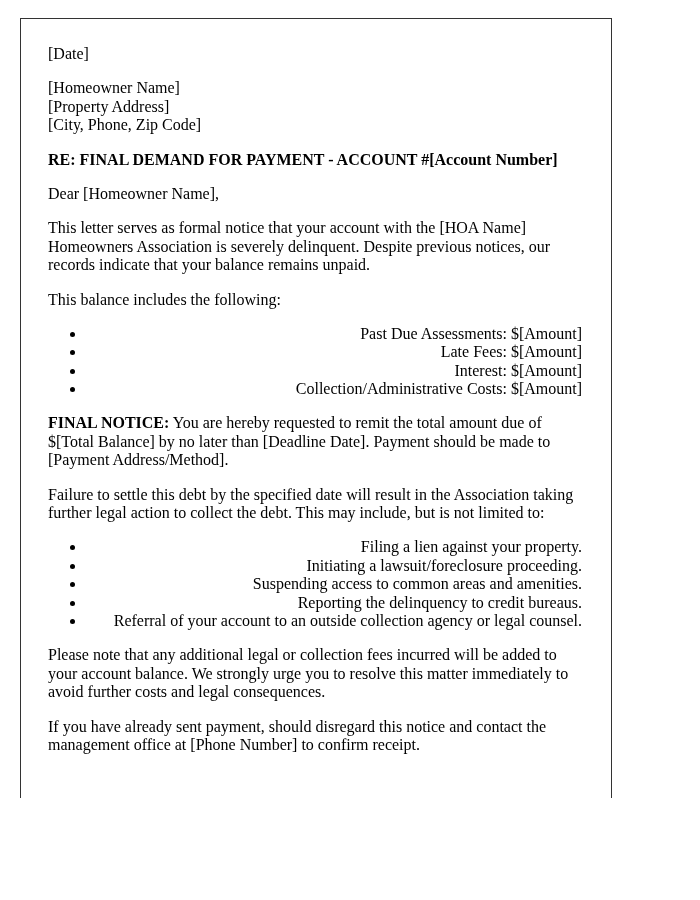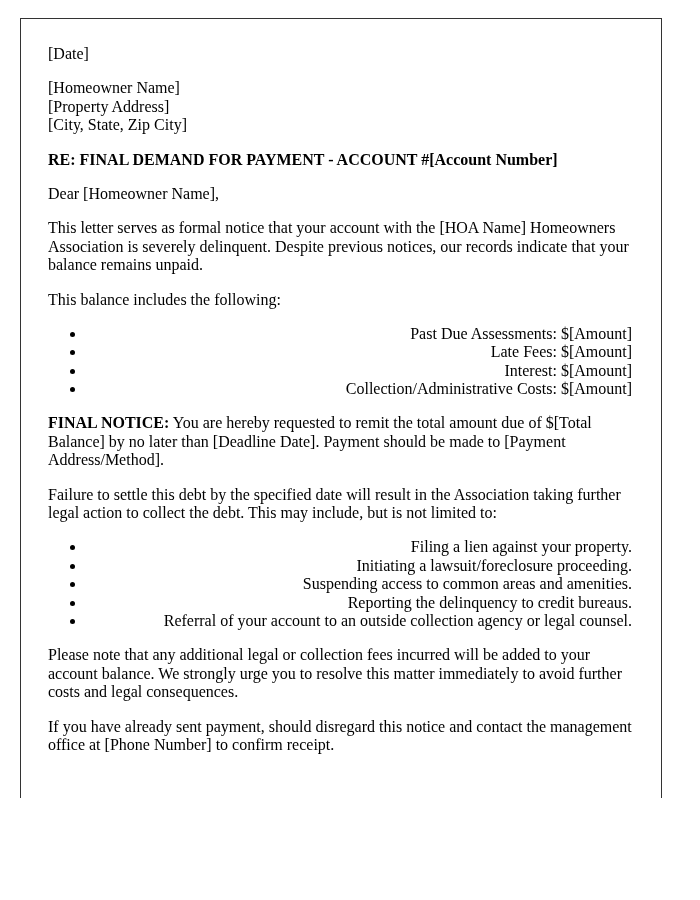--- a/index.html
+++ b/index.html
@@ -13,21 +13,21 @@
     overflow: hidden;
     position: relative;
     font-family: "Liberation Serif", "DejaVu Serif", serif;
     font-size: 16px;
     color: #000000;
   }
   .page-box {
     position: absolute;
     left: 20px;
     top: 18px;
-    width: 642px;
+    width: 592px;
     height: 780px;
     box-sizing: border-box;
     border: 1px solid #333333;
     border-bottom: none;
     padding: 26px 29px 0 27px;
     overflow: hidden;
     background: #ffffff;
   }
   .page-box p {
     margin: 16px 0;
@@ -54,21 +54,21 @@
 </head>
 <body>
 
 <div class="page-box">
 
   <p>[Date]</p>
 
   <p>
       <span class="addr-line">[Homeowner Name]</span>
       <span class="addr-line">[Property Address]</span>
-      <span class="addr-line">[City, State, Zip City]</span>
+      <span class="addr-line">[City, Phone, Zip Code]</span>
     </p>
 
   <p><strong>RE: FINAL DEMAND FOR PAYMENT - ACCOUNT #[Account Number]</strong></p>
 
   <p>Dear [Homeowner Name],</p>
 
   <p>This letter serves as formal notice that your account with the [HOA Name] Homeowners Association is severely delinquent. Despite previous notices, our records indicate that your balance remains unpaid.</p>
 
 
   <p>This balance includes the following:</p>

